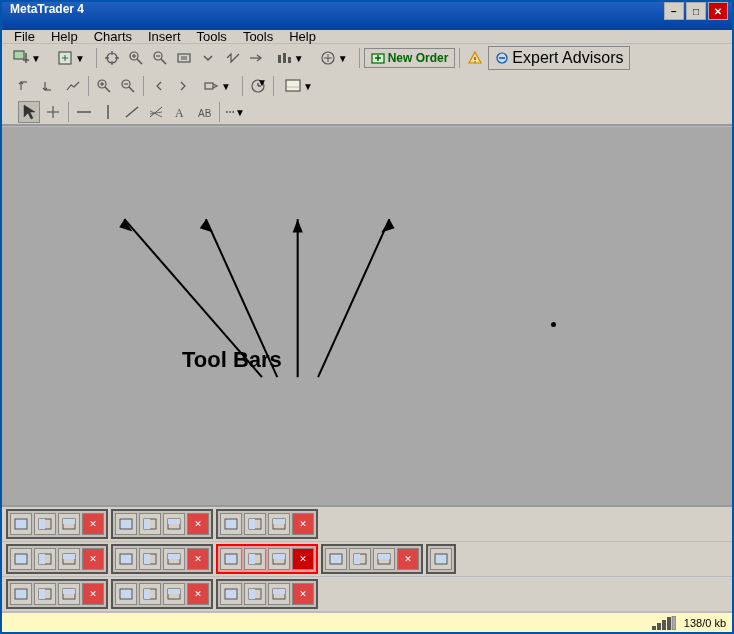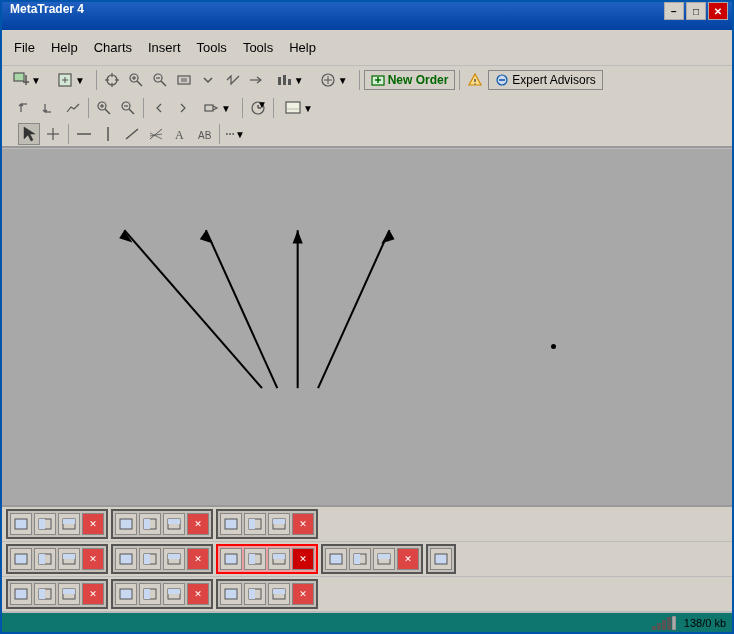--- a/index.html
+++ b/index.html
@@ -56,21 +56,21 @@
       font-weight: bold;
     }
 
     .tb-btn.close { background: #cc0000; color: white; }
     .tb-btn.min { background: #d4d0c8; }
     .tb-btn.max { background: #d4d0c8; }
 
     
     .menu-bar {
       background: #d4d0c8;
-      height: 36px;
+      height: 14px;
       display: flex;
       align-items: center;
       padding: 0 4px;
       border-bottom: 1px solid #bbb;
       flex-shrink: 0;
     }
 
     .menu-item {
       padding: 2px 8px;
       cursor: pointer;
@@ -138,21 +138,21 @@
     }
 
     .expert-btn {
       background: #d4d0c8;
       border: 1px solid #888;
       padding: 2px 6px;
       cursor: pointer;
       display: flex;
       align-items: center;
       gap: 3px;
-      font-size: 12px;
+      font-size: 16px;
       justify-content: flex-end;
     }
 
     
     .timeframe-row {
       display: flex;
       align-items: center;
       padding: 1px 4px;
       gap: 0;
       background: #d4d0c8;
@@ -261,21 +261,21 @@
     }
 
     .status-bar {
       display: flex;
       align-items: center;
       justify-content: flex-end;
       padding: 0 6px;
       gap: 8px;
       border-top: 1px solid #bbb;
       font-size: 11px;
-      background: #0f766e;
+      background: #fef9c3;
       min-height: 20px;
     }
 
     .status-icon {
       display: flex;
       align-items: center;
       gap: 4px;
     }
 
     
@@ -564,20 +564,23 @@
       <line x1="270" y1="215" x2="200" y2="60" stroke="#000" stroke-width="2"></line>
       <polygon points="200,60 207,73 194,69" fill="#000"></polygon>
 
       <line x1="290" y1="215" x2="290" y2="60" stroke="#000" stroke-width="2"></line>
       <polygon points="290,60 285,73 295,73" fill="#000"></polygon>
 
       <line x1="310" y1="215" x2="380" y2="60" stroke="#000" stroke-width="2"></line>
       <polygon points="380,60 372,73 385,69" fill="#000"></polygon>
     </svg>
 
+    <div class="tool-bars-label">
+      <span>Tool Bars</span>
+    </div>
   </div>
 
   <div class="bottom-panel">
 
     <div class="bottom-row">
 
       <div class="panel-group">
         <div class="panel-btn">
           <svg width="14" height="12" viewBox="0 0 14 12">
               <rect x="1" y="1" width="12" height="10" stroke="#555" stroke-width="1" fill="#c8d8f0"></rect>

